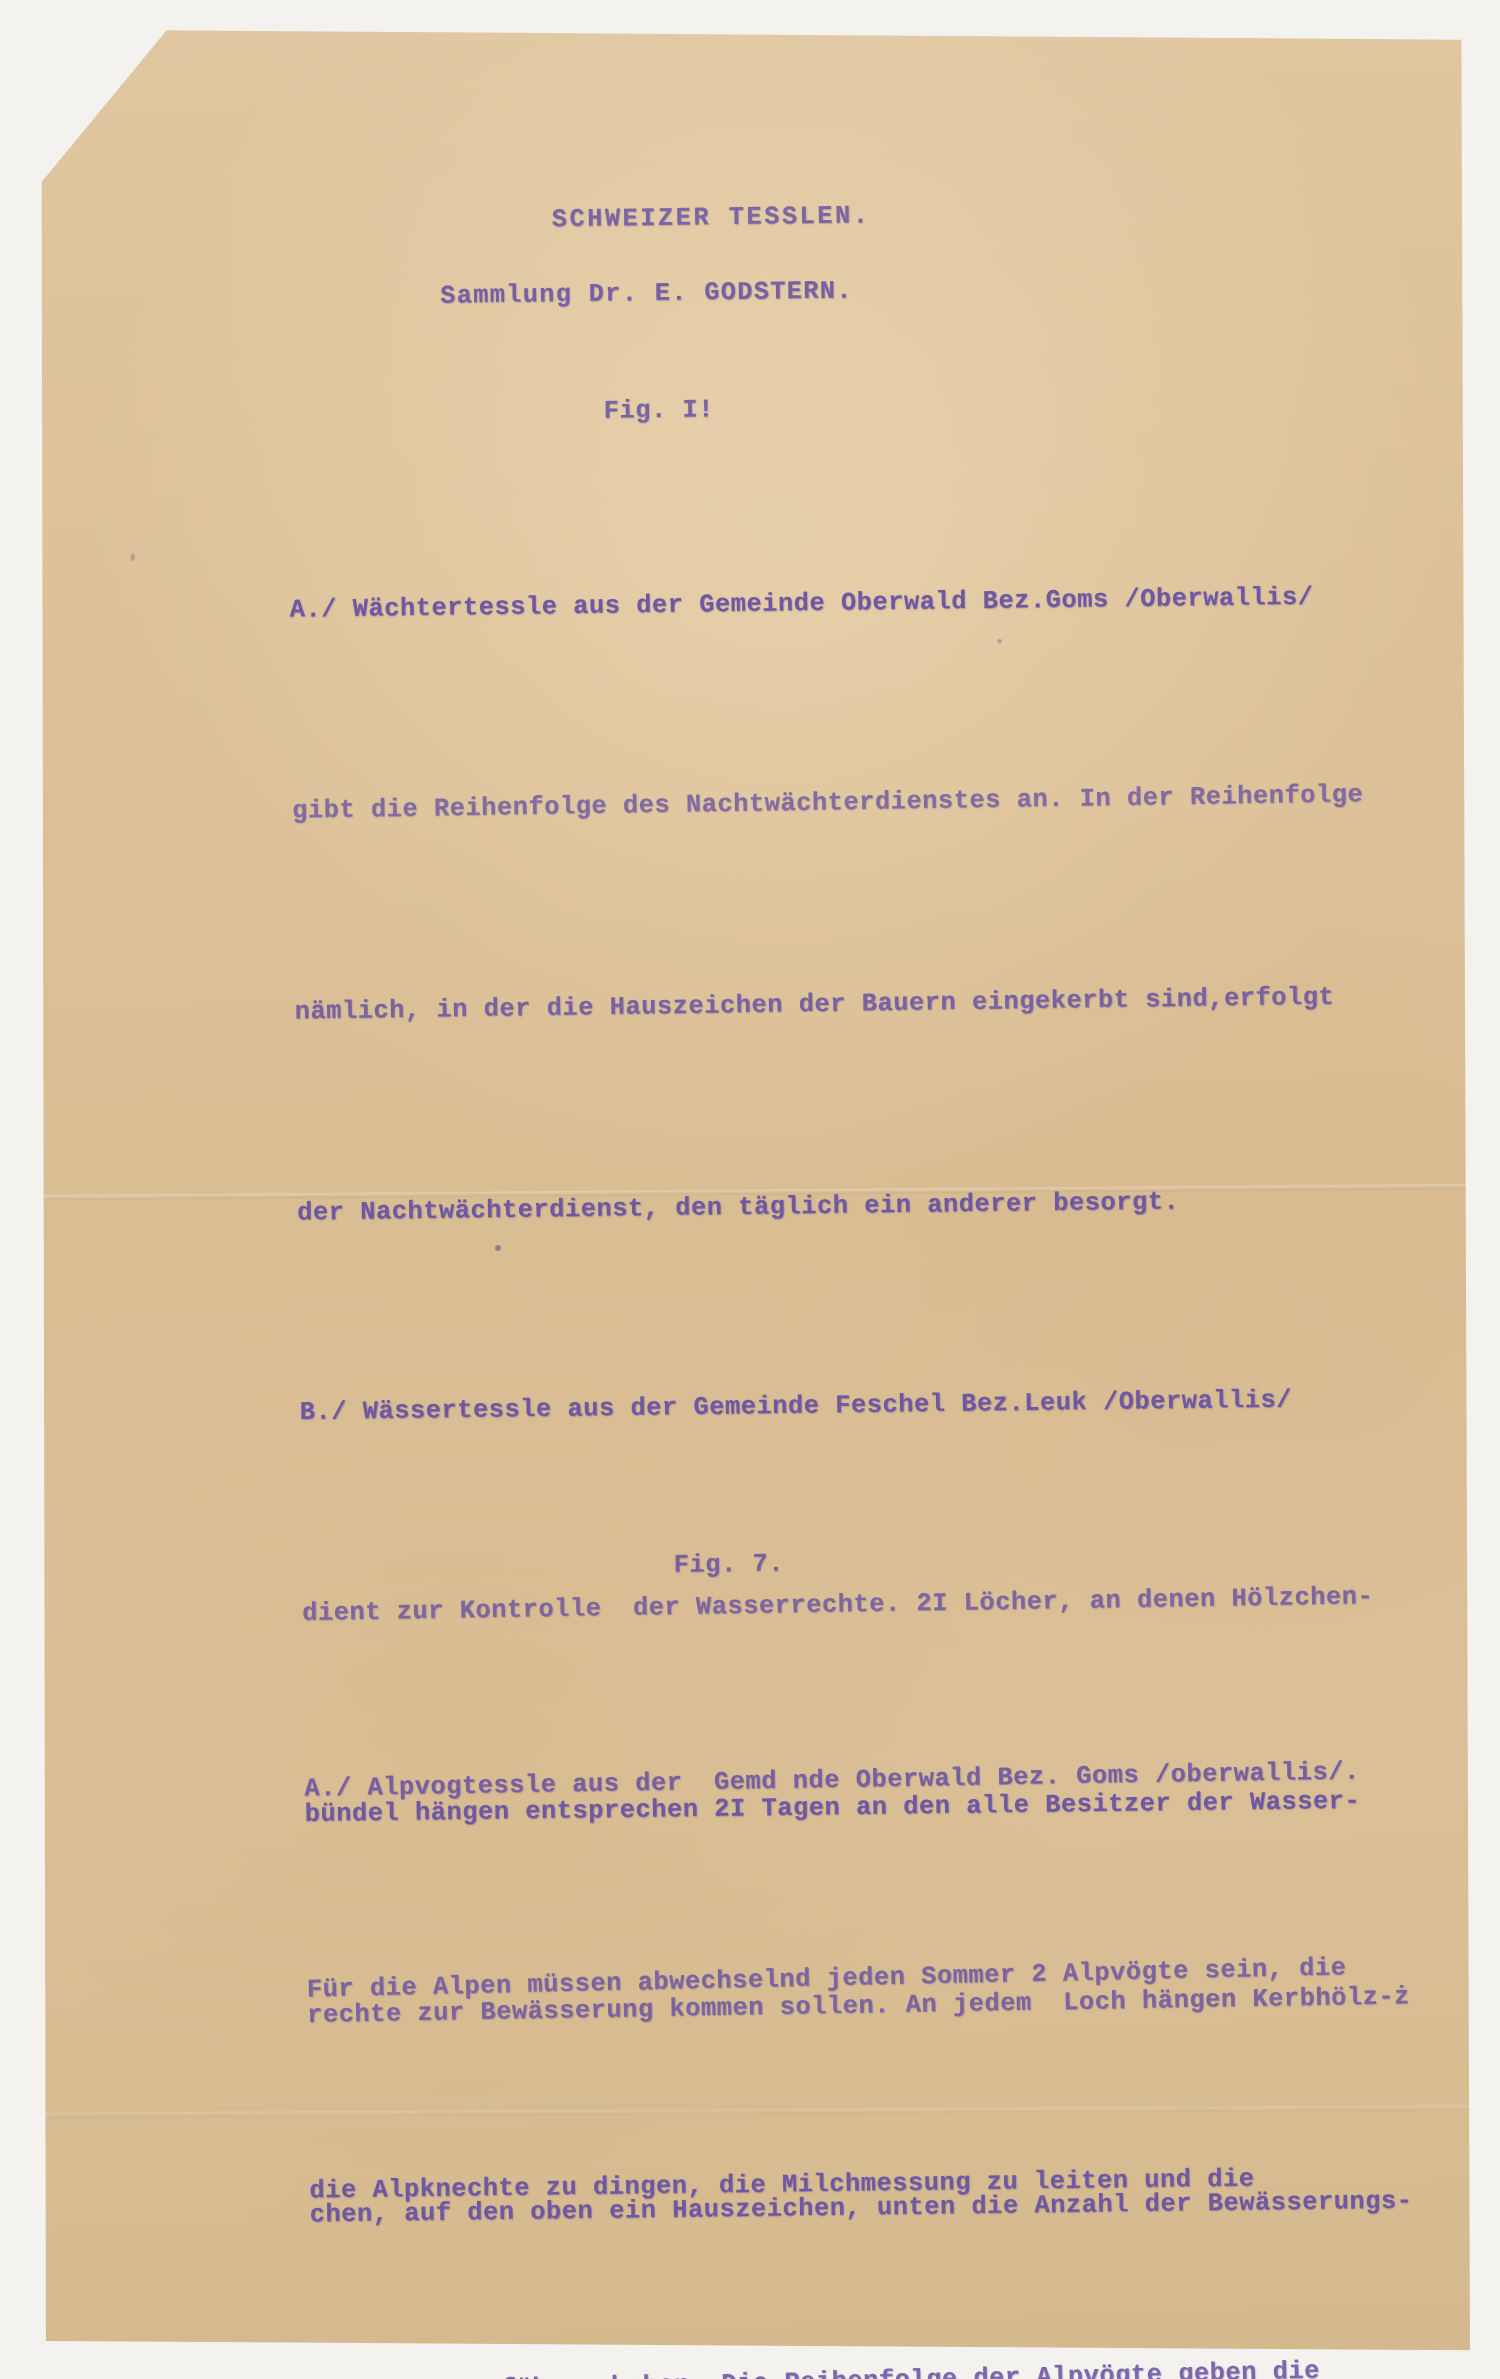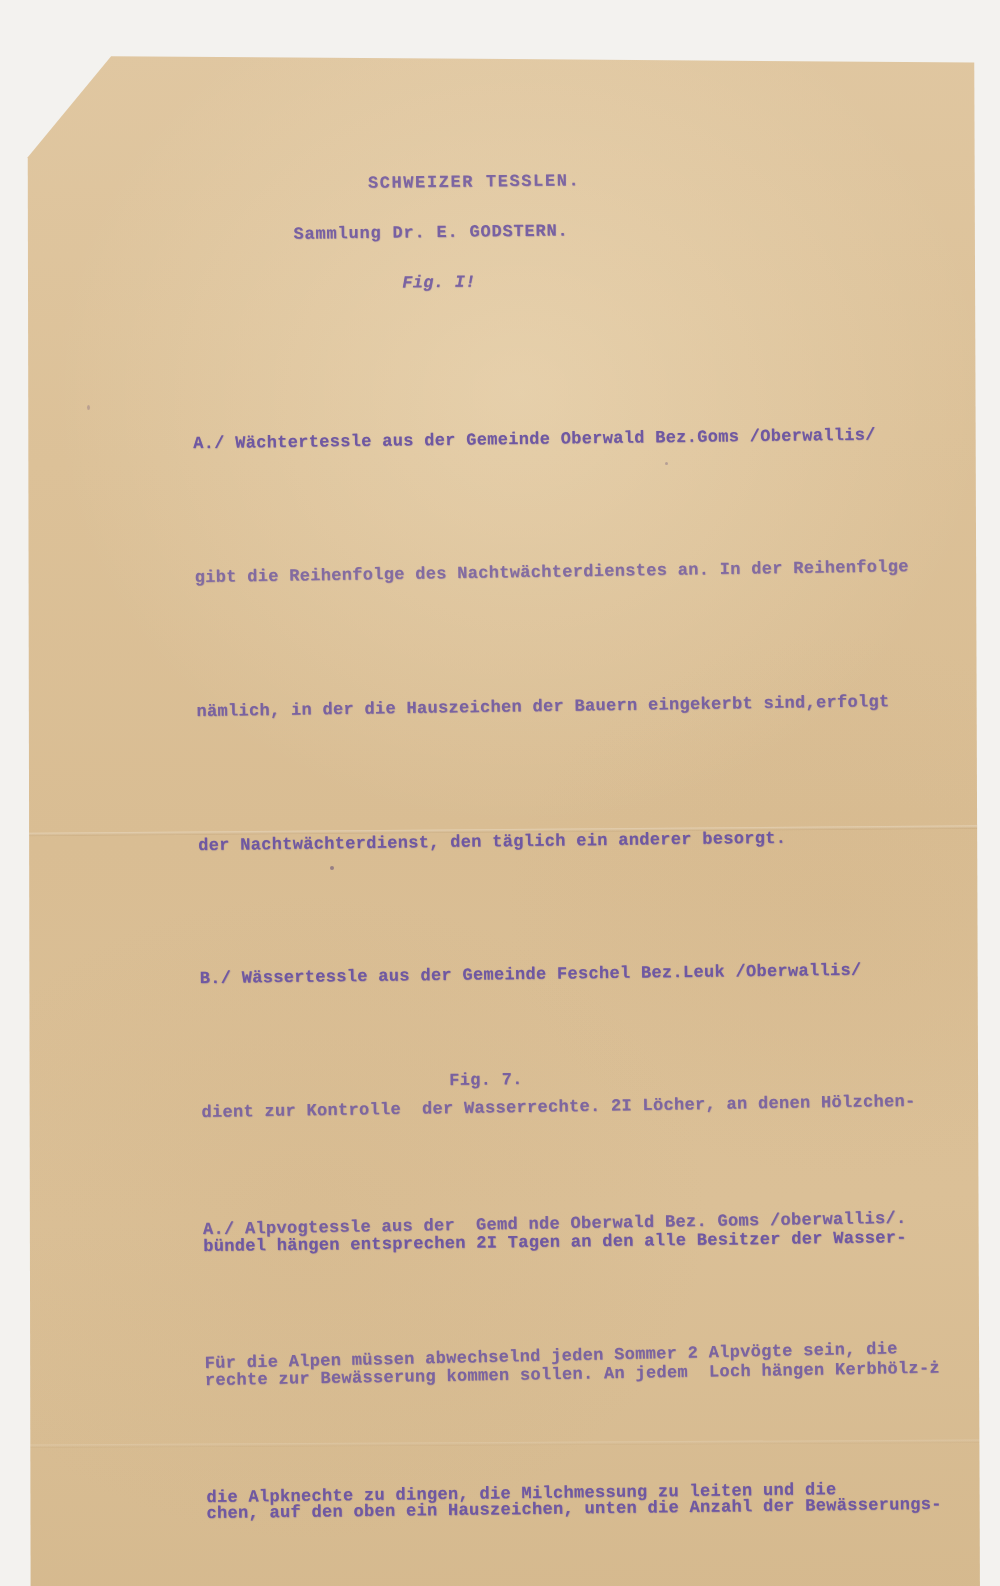--- a/index.html
+++ b/index.html
@@ -10,21 +10,21 @@
   }
   * { margin: 0; padding: 0; box-sizing: border-box; }
   html, body {
     width: 1000px; height: 1586px;
     background: var(--background);
     overflow: hidden;
     font-family: "Liberation Mono", "DejaVu Sans Mono", monospace;
   }
   .scan-stage {
     position: relative;
-    width: 1000px; height: 1256px; margin-top: 36px;
+    width: 1000px; height: 1256px;
   }
   .paper {
     position: absolute;
     left: 22px; top: 14px;
     width: 958px; height: 1556px;
     background:
       radial-gradient(ellipse 70% 40% at 52% 22%, rgba(255, 243, 216, 0.28), rgba(255,255,255,0) 70%),
       radial-gradient(ellipse 60% 30% at 30% 75%, rgba(198, 163, 114, 0.14), rgba(255,255,255,0) 70%),
       radial-gradient(ellipse 50% 25% at 85% 55%, rgba(203, 168, 120, 0.12), rgba(255,255,255,0) 70%),
       linear-gradient(178deg, #e0c7a1 0%, #dcc198 26%, #d9bd93 50%, #dbc097 74%, #d5b98e 100%);
@@ -56,21 +56,21 @@
     position: absolute; left: 374px; top: 140px;
     letter-spacing: 1.6px;
     opacity: 0.88;
   }
   .doc-subtitle {
     position: absolute; left: 299px; top: 190px;
     letter-spacing: 0.8px;
     opacity: 0.92;
   }
   .fig-heading { position: absolute; opacity: 0.9; }
-  .fig1-heading { left: 407px; top: 240px; font-style: italic; }
+  .fig1-heading { left: 407px; top: 268px; }
   .fig2-heading { left: 444px; top: 1038px; }
   .line-block { position: absolute; white-space: pre; }
   .fig1-lines { left: 196px; top: 297px; line-height: 44.6px; }
   .fig2-lines { left: 196px; top: 1082px; line-height: 44.8px; }
   .line-block div { transform-origin: left center; }
   
   .fig1-lines div:nth-child(2)  { transform: rotate(-0.15deg); opacity: 0.82; }
   .fig1-lines div:nth-child(3)  { transform: rotate(-0.1deg);  opacity: 0.9; }
   .fig1-lines div:nth-child(6)  { transform: rotate(-0.18deg); opacity: 0.86; }
   .fig1-lines div:nth-child(8)  { transform: rotate(-0.25deg); opacity: 0.88; }

